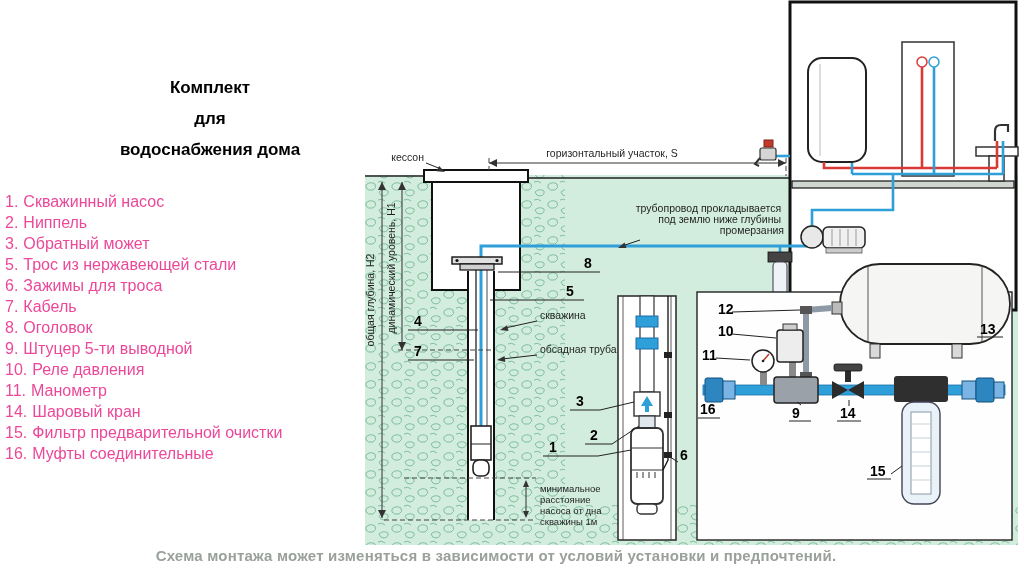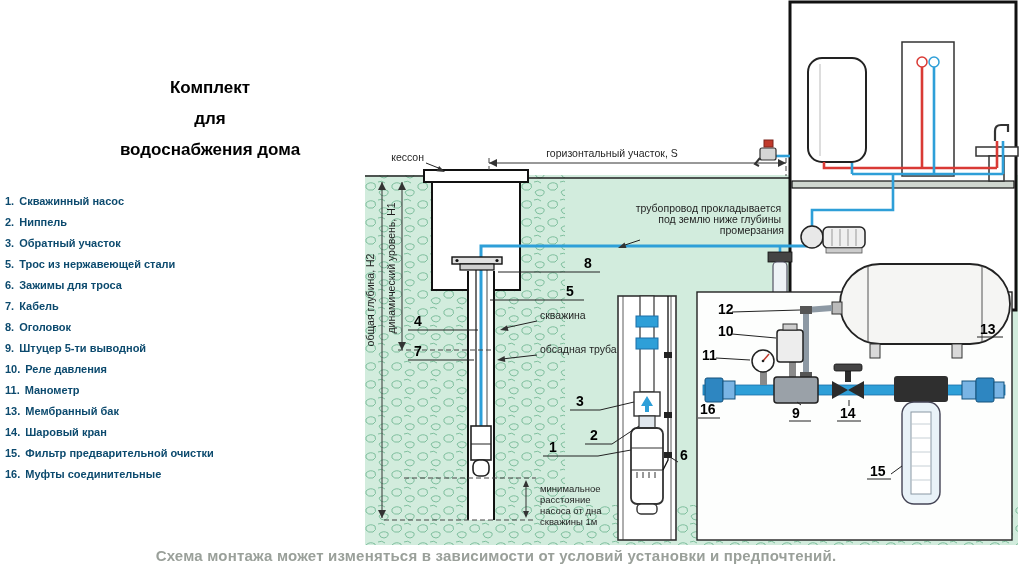--- a/index.html
+++ b/index.html
@@ -2,21 +2,21 @@
 <html><head>
 <meta charset="utf-8">
 <style>
   *{box-sizing:border-box}
   html,body{margin:0;padding:0}
   body{width:1024px;height:576px;position:relative;background:#fff;
        font-family:"Liberation Sans",sans-serif;overflow:hidden}
   .title{position:absolute;left:30px;top:72px;width:360px;text-align:center;
          font-weight:700;font-size:17px;line-height:31px;color:#000}
   .legend{position:absolute;left:5px;top:191px;width:368px}
-  .legend-item{font-weight:700;font-size:11px;line-height:21px;color:#0c4a6e;white-space:nowrap}
+  .legend-item{font-weight:400;font-size:16px;line-height:21px;color:#ec4899;white-space:nowrap}
   .legend-item .num{margin-right:5px}
   .footer{position:absolute;left:0;top:547px;width:992px;text-align:center;
           font-weight:700;font-size:15px;color:#9aa09a;letter-spacing:.2px}
   svg.diagram{position:absolute;left:0;top:0;width:1024px;height:576px}
   svg text{font-family:"Liberation Sans",sans-serif}
   .t10{font-size:10.5px;fill:#1f1f1f}
   .t9{font-size:9.5px;fill:#1f1f1f}
   .co{font-size:14px;font-weight:700;fill:#000}
   .ld{stroke:#222;stroke-width:1;fill:none}
   .dim{stroke:#333;stroke-width:1;fill:none}
@@ -31,29 +31,28 @@
 
 <div class="title">
   <div>Комплект</div>
   <div>для</div>
   <div>водоснабжения дома</div>
 </div>
 
 <div class="legend">
   <div class="legend-item"><span class="num">1.</span><span>Скважинный насос</span></div>
   <div class="legend-item"><span class="num">2.</span><span>Ниппель</span></div>
-  <div class="legend-item"><span class="num">3.</span><span>Обратный участок</span></div>
+  <div class="legend-item"><span class="num">3.</span><span>Обратный может</span></div>
   <div class="legend-item"><span class="num">5.</span><span>Трос из нержавеющей стали</span></div>
   <div class="legend-item"><span class="num">6.</span><span>Зажимы для троса</span></div>
   <div class="legend-item"><span class="num">7.</span><span>Кабель</span></div>
   <div class="legend-item"><span class="num">8.</span><span>Оголовок</span></div>
   <div class="legend-item"><span class="num">9.</span><span>Штуцер 5-ти выводной</span></div>
   <div class="legend-item"><span class="num">10.</span><span>Реле давления</span></div>
   <div class="legend-item"><span class="num">11.</span><span>Манометр</span></div>
-  <div class="legend-item"><span class="num">13.</span><span>Мембранный бак</span></div>
   <div class="legend-item"><span class="num">14.</span><span>Шаровый кран</span></div>
   <div class="legend-item"><span class="num">15.</span><span>Фильтр предварительной очистки</span></div>
   <div class="legend-item"><span class="num">16.</span><span>Муфты соединительные</span></div>
 </div>
 
 <svg class="diagram" viewBox="0 0 1024 576" xmlns="http://www.w3.org/2000/svg">
   <defs>
     <pattern id="stones" width="26" height="18" patternUnits="userSpaceOnUse">
       <rect width="26" height="18" fill="#d2ecdd"></rect>
       <path d="M2 5 Q6 1 11 4 Q13 8 9 10 Q4 11 2 8 Z" fill="none" stroke="#7fbf9e" stroke-width="1"></path>

